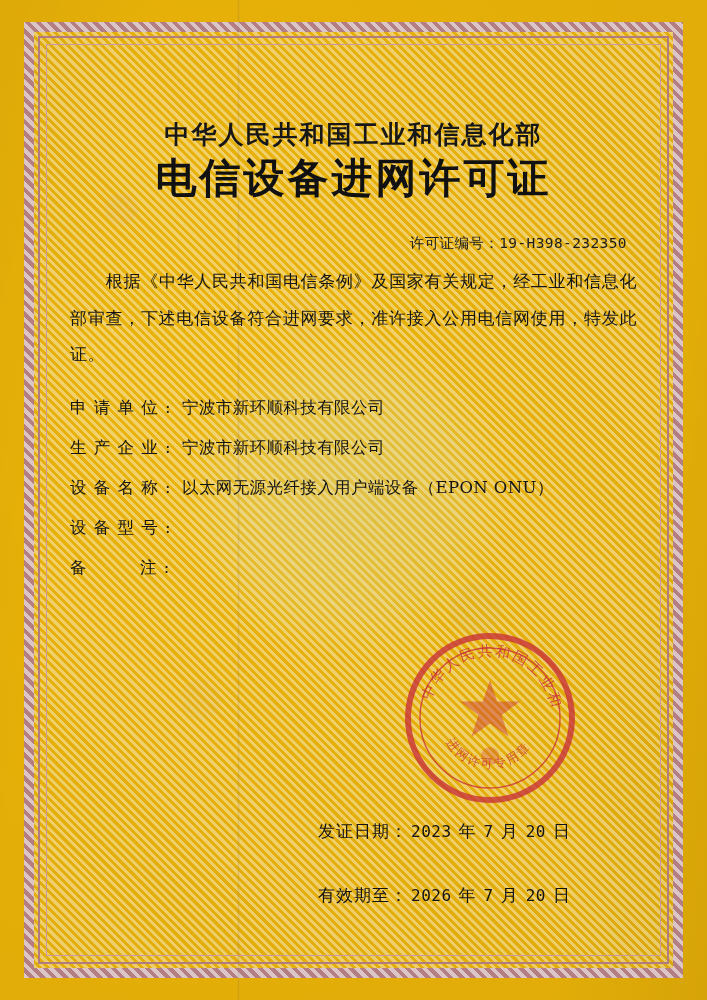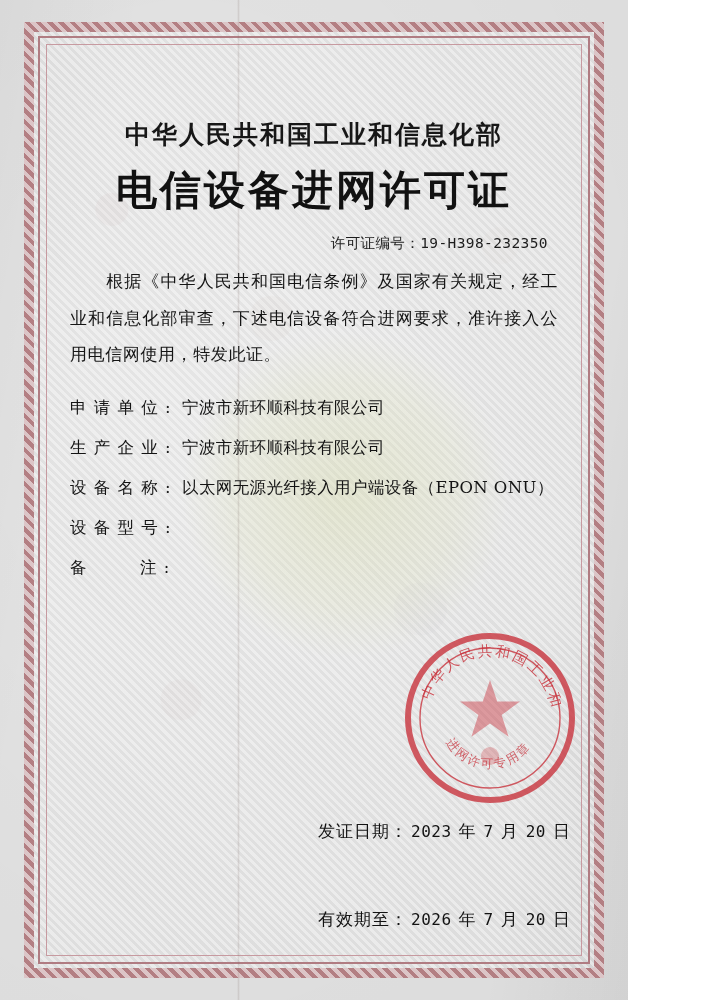--- a/index.html
+++ b/index.html
@@ -10,23 +10,23 @@
   body {
     width: 707px;
     height: 1000px;
     font-family: "Liberation Serif", serif;
     color: #1a1a1a;
     overflow: hidden;
   }
 
   .page {
     position: relative;
-    width: 628px;
+    width: 707px;
     height: 1000px;
-    background: #e5e5e5;
+    background: #eab308;
     overflow: hidden;
   }
 
   
   .paper-shade {
     position: absolute;
     inset: 0;
     background:
       radial-gradient(ellipse at 30% 38%, rgba(255,255,255,0.0) 0%, rgba(0,0,0,0.035) 78%),
       linear-gradient(100deg, rgba(0,0,0,0.03) 0%, rgba(255,255,255,0) 18%, rgba(255,255,255,0) 82%, rgba(0,0,0,0.05) 100%);
@@ -129,26 +129,25 @@
     color: #171717;
     margin-top: 58px;
     font-family: "DejaVu Serif", serif;
   }
   .title-main {
     text-align: center;
     font-size: 41px;
     letter-spacing: 3px;
     font-weight: 700;
     color: #111111;
-    margin-top: 12px;
     font-family: "DejaVu Serif", serif;
   }
 
   .cert-no {
-    margin-top: 16px;
+    margin-top: 28px;
     text-align: right;
     padding-right: 10px;
     font-size: 14.5px;
     letter-spacing: 0.4px;
     color: #1d1d1d;
     font-family: "DejaVu Sans Mono", monospace;
   }
 
   .body-para {
     margin-top: 10px;
@@ -220,21 +219,21 @@
   .date-row {
     position: absolute;
     left: 318px;
     font-size: 17px;
     letter-spacing: 1px;
     color: #131313;
     font-family: "DejaVu Serif", serif;
     white-space: nowrap;
   }
   .date-row.issue { top: 820px; }
-  .date-row.valid { top: 908px; }
+  .date-row.valid { top: 884px; }
   .date-row .num {
     font-family: "DejaVu Sans Mono", monospace;
     font-size: 16px;
     letter-spacing: 0.5px;
     padding: 0 3px;
   }
   .date-row .unit { padding: 0 4px; }
 </style>
 </head>
 <body>

